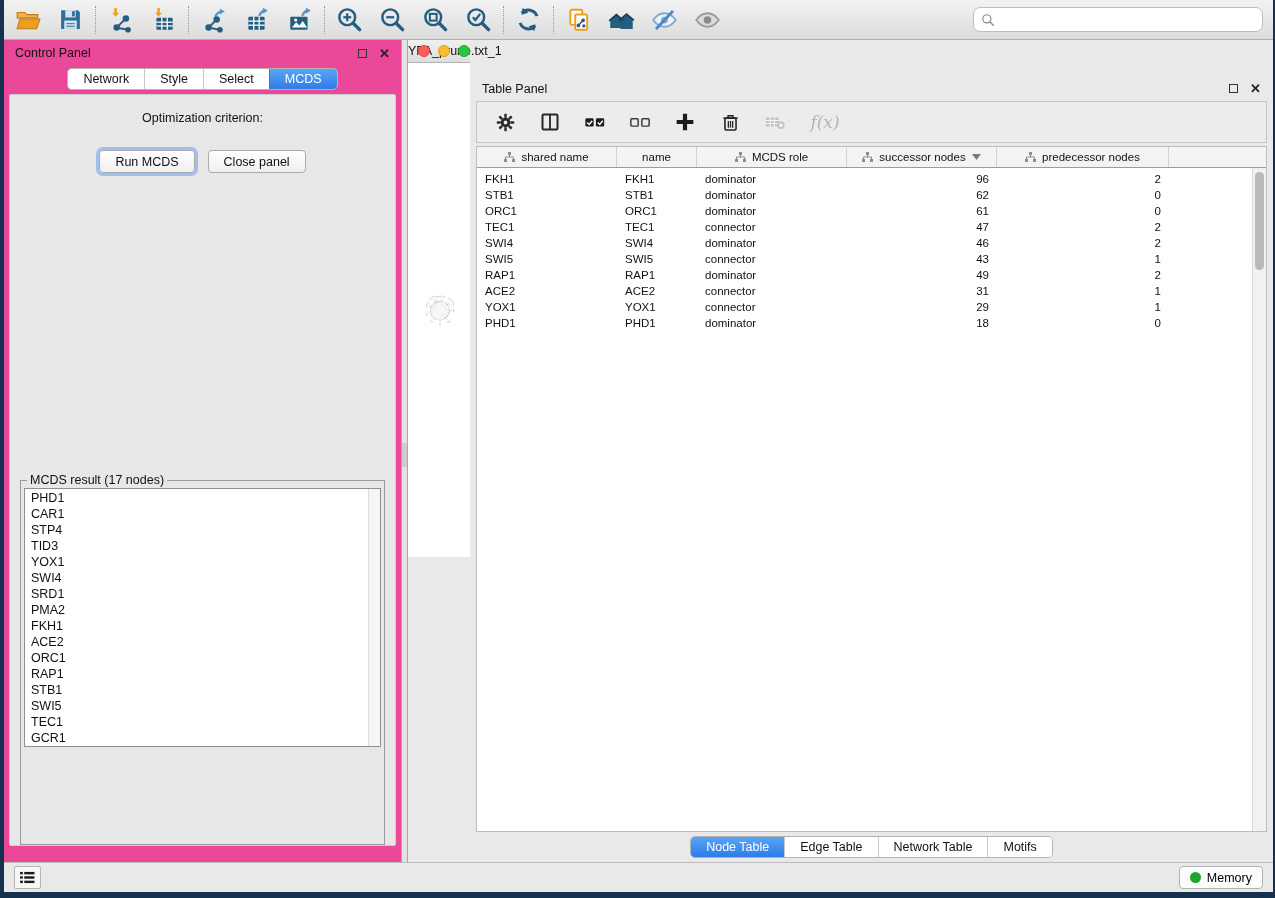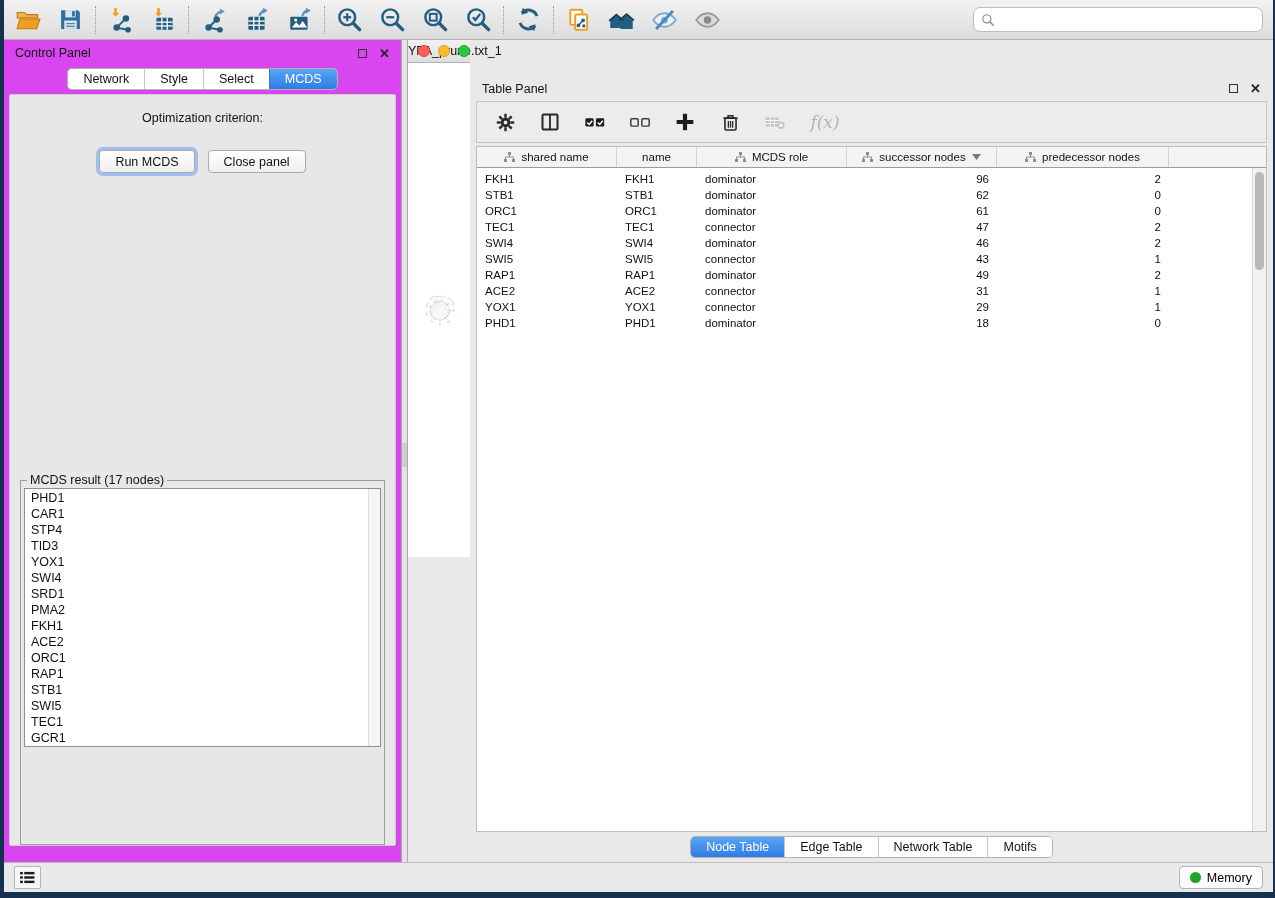--- a/index.html
+++ b/index.html
@@ -15,21 +15,21 @@
   .tb-btn { width:27px; height:27px; display:flex; align-items:center; justify-content:center; }
   .tb-sep { width:0; height:28px; border-left:1px dotted #999; margin:0 11px; }
   .search-box { margin-left:auto; width:290px; height:25px; background:#fff; border:1px solid #bdbdbd;
                 border-radius:7px; display:flex; align-items:center; padding:0 7px; gap:5px; }
   .search-box input { border:none; outline:none; flex:1; font-size:12px; font-family:inherit; background:transparent; }
 
   
   .main { position:absolute; top:40px; bottom:30px; left:0; right:0; display:flex; }
 
   
-  .control-panel { width:397px; display:flex; flex-direction:column; background:#d946ef; }
+  .control-panel { width:397px; display:flex; flex-direction:column; background:#ec4899; }
   .panel-header { height:26px; display:flex; align-items:center; padding:0 11px; font-size:12.5px; }
   .panel-header .spacer { flex:1; }
   .win-float { width:9px; height:9px; border:1.5px solid #333; margin-right:12px; }
   .win-close { font-size:13px; font-weight:bold; color:#222; line-height:1; }
   .cp-tabs { display:flex; justify-content:center; margin:2px 0 0; }
   .seg { display:flex; border:1px solid #b2b2b2; border-radius:5px; overflow:hidden; background:#fff; }
   .seg-tab { padding:3px 15px; font-size:12.5px; border-left:1px solid #c9c9c9; background:#fff; cursor:default; }
   .seg-tab:first-child { border-left:none; }
   .seg-tab.active { background:linear-gradient(#58a5f6,#2e7ce6); color:#fff; border-left-color:#2e7ce6; }
   .cp-body { flex:1; margin:4px 5px 16px; background:#e7e7e7; border:1px solid #cdcdcd; border-radius:2px;

